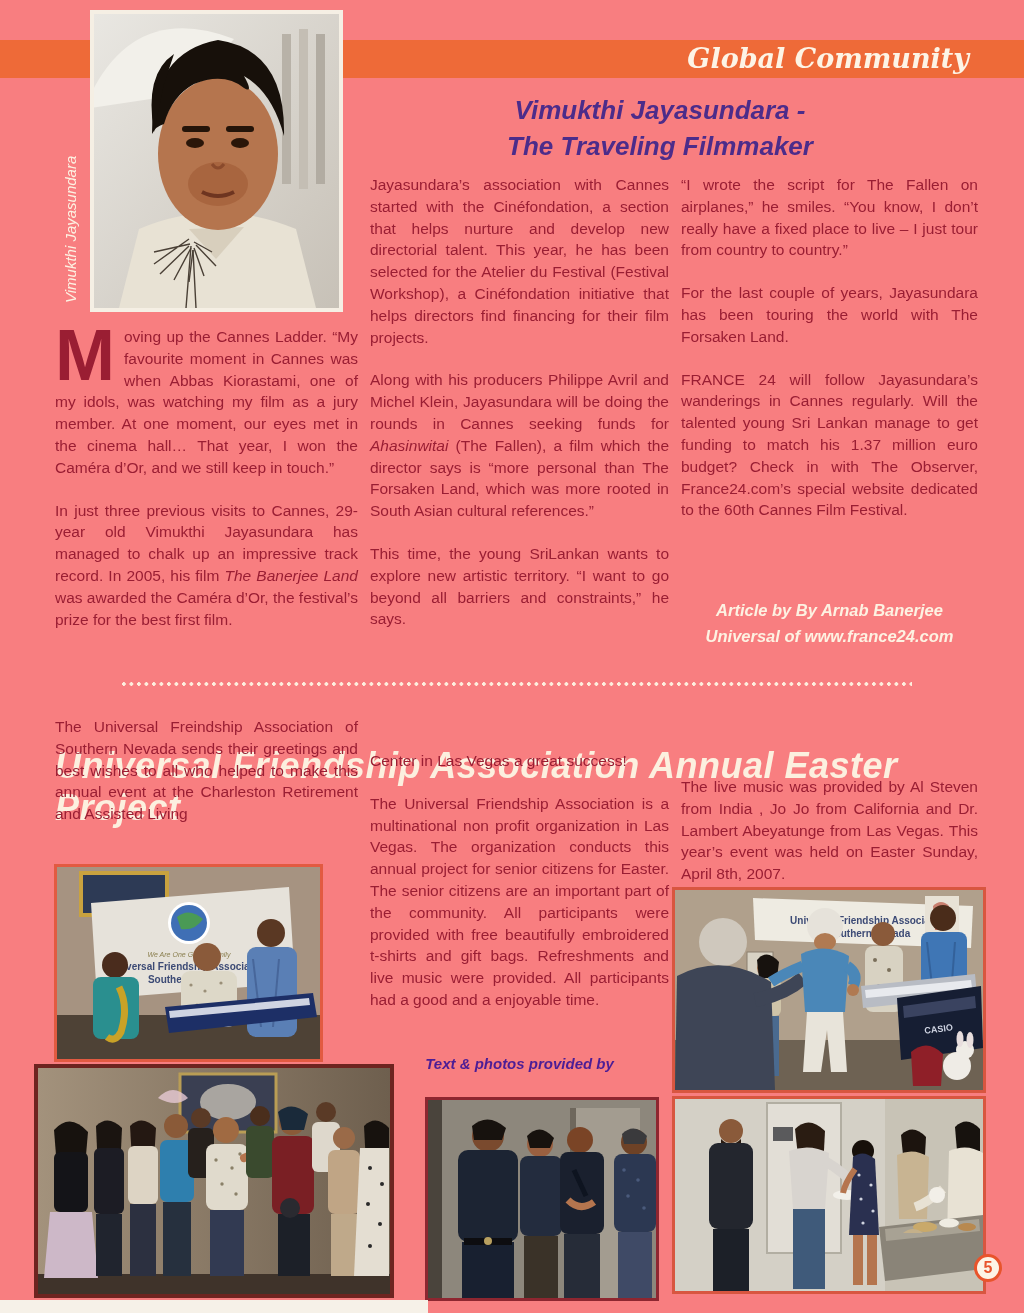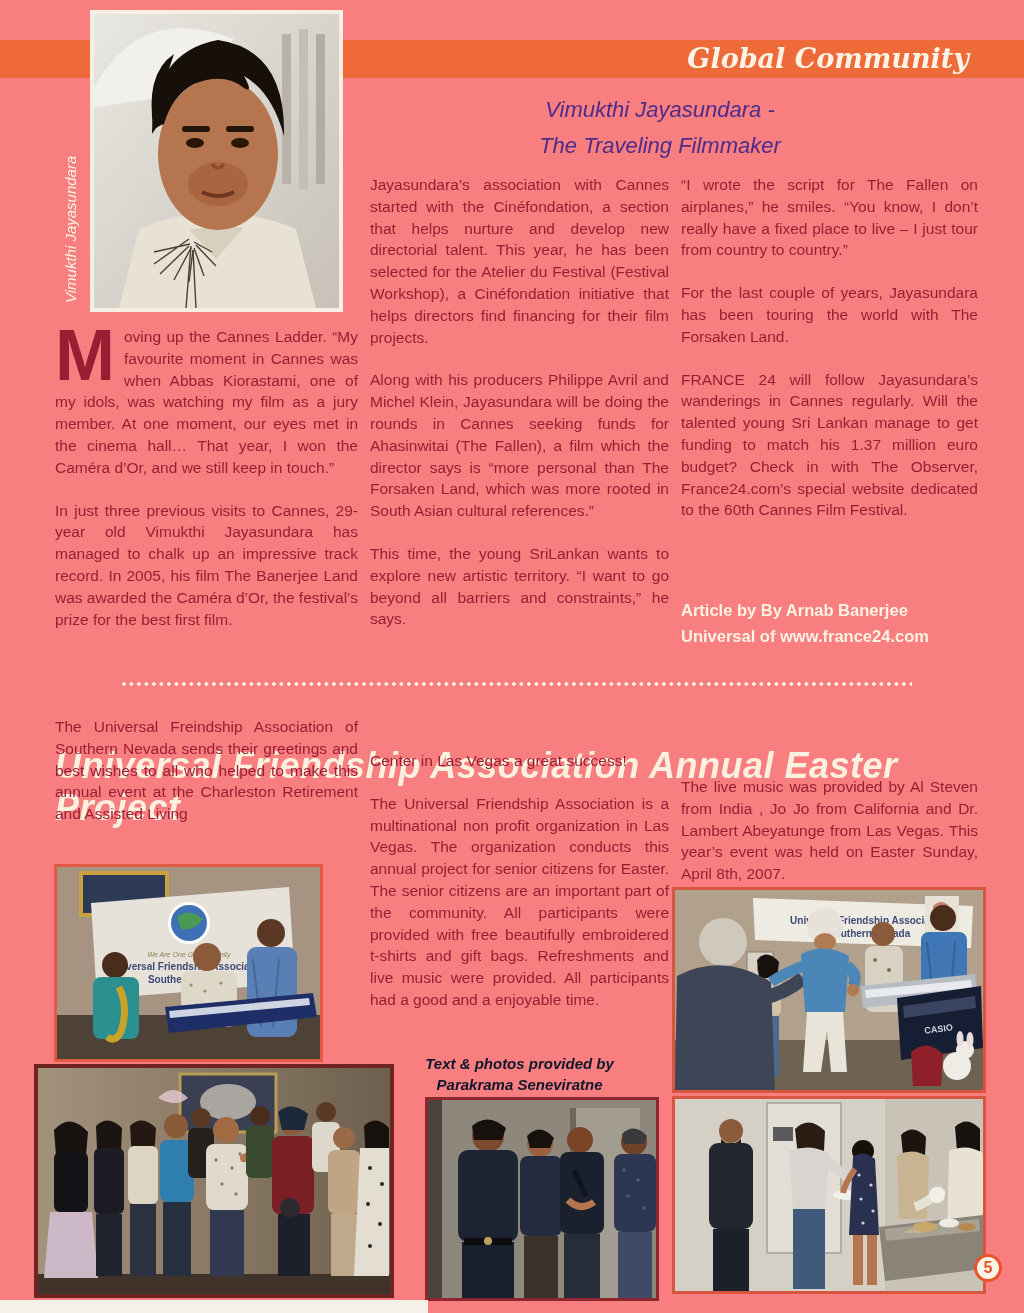--- a/index.html
+++ b/index.html
@@ -10,47 +10,47 @@
   .band { position:absolute; left:0; top:40px; width:1024px; height:38px; background:#ee6a38; }
   .global-label { position:absolute; top:43px; right:55px; color:#fdf4e6;
     font-family:"DejaVu Serif", serif; font-style:italic; font-weight:bold; font-size:27px;margin-left:48px; }
 
   .portrait { position:absolute; left:90px; top:10px; background:#f5efe4; padding:4px; }
   .portrait svg { display:block; }
   .portrait-caption { position:absolute; left:62px; top:303px; transform:rotate(-90deg);
     transform-origin:0 0; color:#fdf2e2; font-style:italic; font-size:15px; white-space:nowrap; }
 
   .title { position:absolute; left:360px; top:92px; width:600px; text-align:center;
-    color:#4c2c8a; font-weight:normal; font-style:italic; font-size:22px; line-height:36px; }
+    color:#4c2c8a; font-weight:bold; font-style:italic; font-size:26px; line-height:36px; }
 
   .col { position:absolute; font-size:15.5px; line-height:21.8px; color:#9a1e33; text-align:justify; }
   .col p { margin:0 0 21px 0; }
   #fm-col1 { left:55px; top:326px; width:303px; }
   #fm-col2 { left:370px; top:174px; width:299px; }
   #fm-col3 { left:681px; top:174px; width:297px; }
   .drop-cap { float:left; font-size:72px; line-height:54px; font-weight:bold; margin:2px 9px 0 0; }
-  .it { }
+  .it { font-style:italic; }
   .sub-head { font-weight:bold; text-align:left; margin:0 0 1px 0 !important; font-size:16px; }
 
-  .article-credit { position:absolute; left:681px; top:597px; width:297px; text-align:left;
-    color:#fdf2e2; font-weight:bold; font-size:16.5px; line-height:26px; }
+  .article-credit { position:absolute; left:681px; top:597px; width:297px; text-align:center;
+    color:#fdf2e2; font-style:italic; font-weight:bold; font-size:16.5px; line-height:26px; }
 
   .dotted { position:absolute; left:122px; top:681px; width:790px; height:6px;
     background:radial-gradient(circle at 2px 3px, #fdeedd 1.7px, transparent 1.9px);
     background-size:7.5px 6px; background-repeat:repeat-x; }
 
   .easter-headline { position:absolute; left:55px; top:702px; width:912px; color:#fcf0df;
     font-weight:bold; font-style:italic; font-size:36px; letter-spacing:0.5px;margin-top:43px; }
 
   #ea-col1 { left:55px; top:716px; width:303px; }
   #ea-col2 { left:370px; top:750px; width:299px; }
   #ea-col3 { left:681px; top:776px; width:297px; }
 
   .easter-credit { position:absolute; left:370px; top:1053px; width:299px; text-align:center;
-    color:#0f172a; font-style:italic; font-weight:bold; font-size:15px; line-height:21px; }
+    color:#4c1d95; font-style:italic; font-weight:bold; font-size:15px; line-height:21px; }
 
   .photo { position:absolute; overflow:hidden; }
   .photo svg { display:block; }
   #photo-band  { left:54px;  top:864px;  border:3px solid #e25a41; }
   #photo-group { left:34px;  top:1064px; border:4px solid #6e2420; }
   #photo-men   { left:425px; top:1097px; border:3px solid #8e2630; }
   #photo-dance { left:672px; top:887px;  border:3px solid #d85640; }
   #photo-food  { left:672px; top:1096px; border:3px solid #d85640; }
 
   .page-num { position:absolute; left:974px; top:1254px; width:28px; height:28px; border-radius:50%;
@@ -137,21 +137,20 @@
   <div class="col" id="ea-col2">
     <p>Center in Las Vegas a great success!</p>
     <p>The Universal Friendship Association is a multinational non profit organization in Las Vegas. The organization conducts this annual project for senior citizens for Easter.  The senior citizens are an important part of the community.  All participants were provided with free beautifully embroidered t-shirts and gift bags.  Refreshments and live music were provided. All participants had a good and a  enjoyable time.</p>
   </div>
   <div class="col" id="ea-col3">
     <p>The live music was provided by Al Steven from India ,  Jo Jo from California and  Dr. Lambert Abeyatunge from Las Vegas.  This year’s event was held on Easter Sunday, April 8th, 2007.</p>
   </div>
 
   <div class="easter-credit">
     <div>Text &amp; photos provided by</div>
-    <div>Parakrama Seneviratne</div>
   </div>
 
   <div class="photo" id="photo-band">
     <svg width="263" height="192" viewBox="0 0 263 192">
       <rect width="263" height="192" fill="#a69381"></rect>
       <rect y="148" width="263" height="44" fill="#4e4236"></rect>
       <rect x="24" y="6" width="86" height="42" fill="#2d3a55" stroke="#c9a23f" stroke-width="4"></rect>
       <polygon points="34,36 232,20 238,116 40,132" fill="#e6e2da"></polygon>
       <circle cx="132" cy="56" r="21" fill="#ffffff"></circle>
       <circle cx="132" cy="56" r="18" fill="#3f6fb5"></circle>

